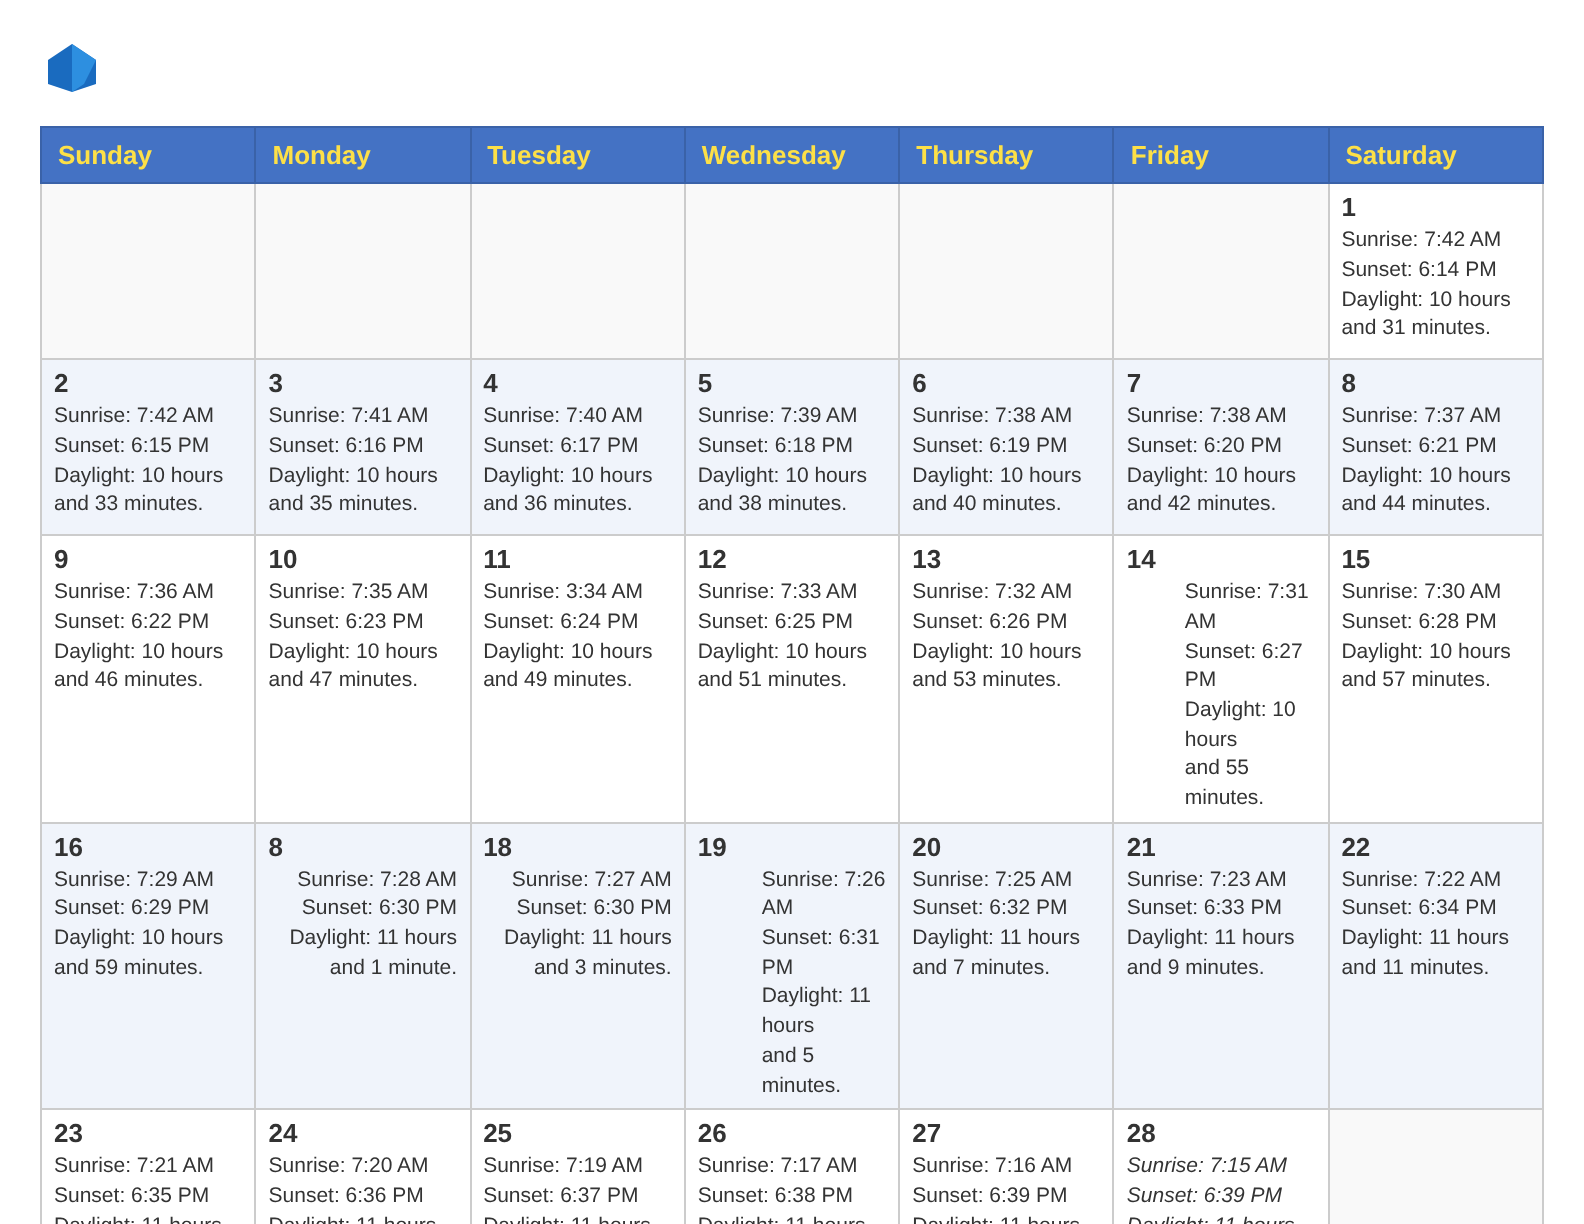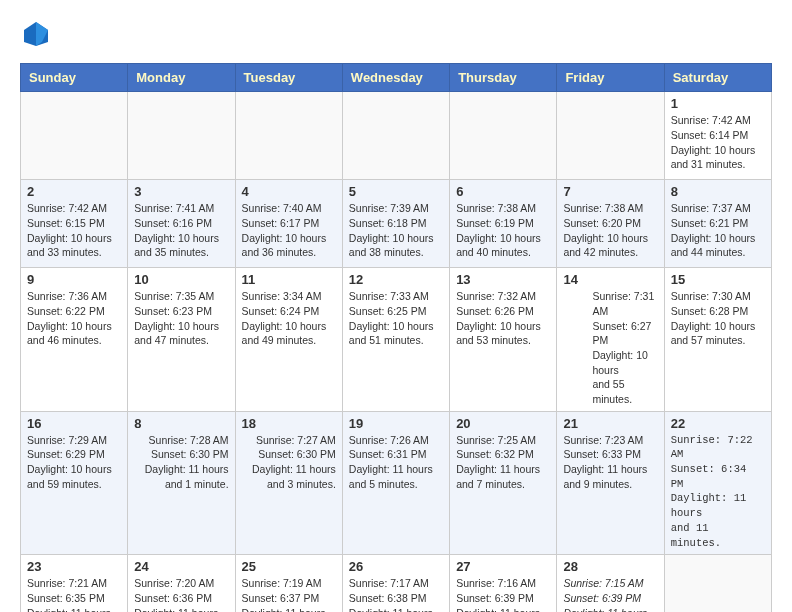--- a/index.html
+++ b/index.html
@@ -44,21 +44,21 @@
       font-size: 16px;
       color: #555;
     }
     .calendar {
       width: 100%;
       border-collapse: collapse;
       border: 1px solid #ccc;
     }
     .calendar th {
       background-color: #4472c4;
-      color: #fef9c3;
+      color: #fde047;
       text-align: left;
       padding: 6px 8px;
       font-size: 13px;
       border: 1px solid #3a62a8;
     }
     .calendar td {
       vertical-align: top;
       padding: 4px 6px;
       border: 1px solid #ccc;
       width: calc(100% / 7);
@@ -255,42 +255,42 @@
         </td>
         <td>
           <span class="day-number">18</span>
           <div class="day-info" style="white-space: pre-line; text-align: right;">Sunrise: 7:27 AM
 Sunset: 6:30 PM
 Daylight: 11 hours
 and 3 minutes.</div>
         </td>
         <td>
           <span class="day-number">19</span>
-          <div class="day-info" style="white-space: pre-line;">Sunrise: 7:26 AM
+          <div class="day-info" style="white-space: pre-line; margin-left: 32px;">Sunrise: 7:26 AM
 Sunset: 6:31 PM
 Daylight: 11 hours
 and 5 minutes.</div>
         </td>
         <td>
           <span class="day-number">20</span>
           <div class="day-info" style="white-space: pre-line;">Sunrise: 7:25 AM
 Sunset: 6:32 PM
 Daylight: 11 hours
 and 7 minutes.</div>
         </td>
         <td>
           <span class="day-number">21</span>
           <div class="day-info" style="white-space: pre-line;">Sunrise: 7:23 AM
 Sunset: 6:33 PM
 Daylight: 11 hours
 and 9 minutes.</div>
         </td>
         <td>
           <span class="day-number">22</span>
-          <div class="day-info" style="white-space: pre-line; font-family: Liberation Mono, monospace;">Sunrise: 7:22 AM
+          <div class="day-info" style="white-space: pre-line;">Sunrise: 7:22 AM
 Sunset: 6:34 PM
 Daylight: 11 hours
 and 11 minutes.</div>
         </td>
       </tr>
       <tr>
         <td>
           <span class="day-number">23</span>
           <div class="day-info" style="white-space: pre-line;">Sunrise: 7:21 AM
 Sunset: 6:35 PM

